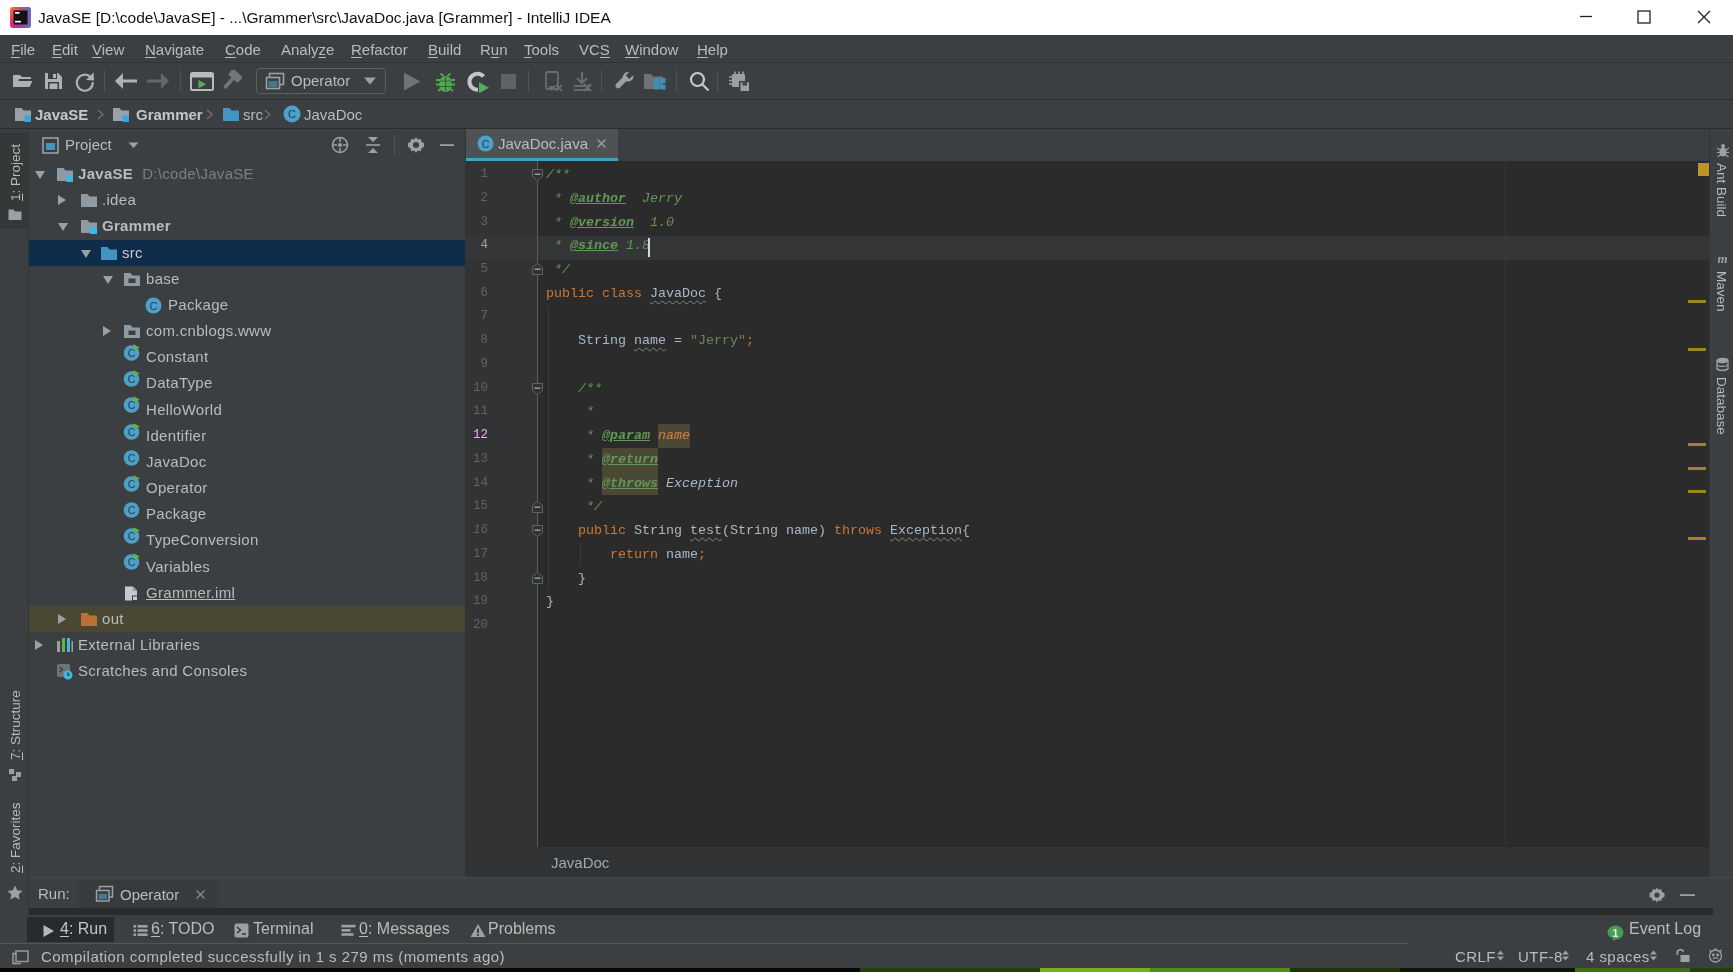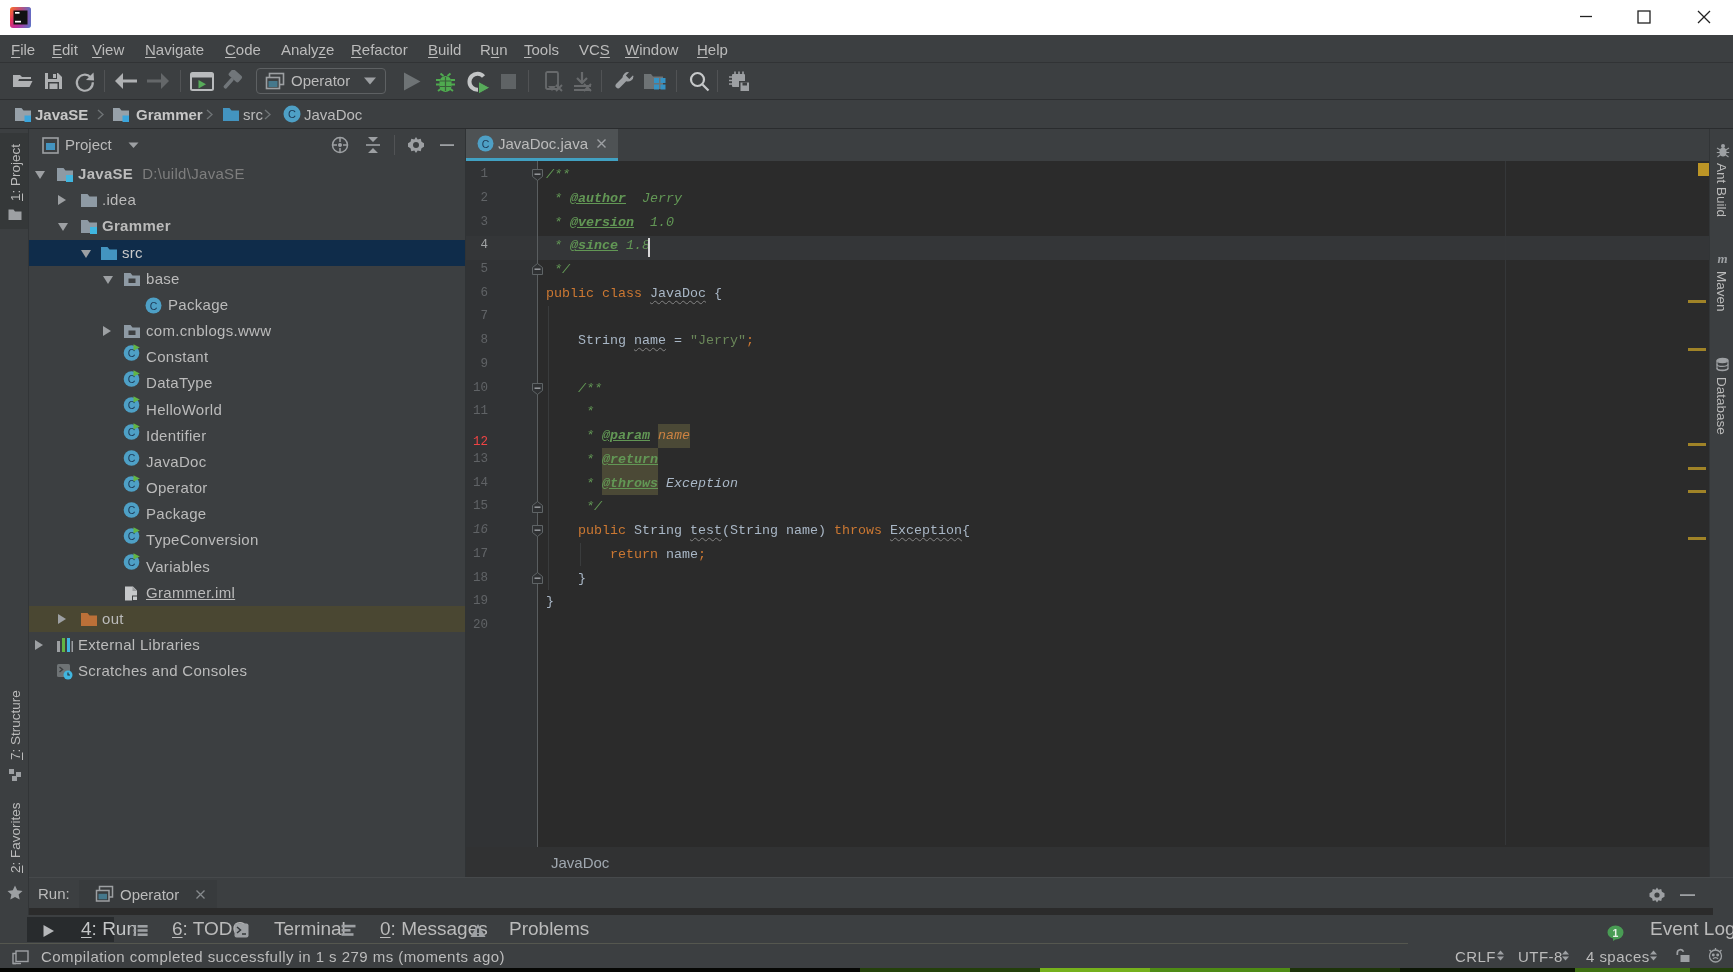--- a/index.html
+++ b/index.html
@@ -43,21 +43,21 @@
 .st{color:#6a8759;}
 .sq{text-decoration:underline wavy #848484 1px;text-underline-offset:3px;}
 
 #bcrumb{left:466px;top:847px;width:1243px;height:30px;background:#313233;}
 #runhead{left:29px;top:877px;width:1704px;height:31px;background:#3c3f41;border-top:1px solid #46494b;box-sizing:border-box;}
 #runsliver{left:29px;top:908px;width:1684px;height:7px;background:#2b2b2b;}
 #botbar{left:0;top:915px;width:1733px;height:28px;background:#3c3f41;}
 #statusbar{left:0;top:943px;width:1408px;height:25px;background:#3c3f41;border-top:1px solid #55574f;box-sizing:border-box;}
 #desktop{left:0;top:968px;width:1733px;height:4px;background:#060704;overflow:hidden;}
 .sbt{position:absolute;top:0;height:25px;line-height:25px;font-size:15px;letter-spacing:0.45px;color:#bbbbbb;white-space:pre;}
-.bbt{position:absolute;top:0;height:28px;line-height:28px;font-size:19px;color:#bbbbbb;white-space:pre;margin-left:21px;}
+.bbt{position:absolute;top:0;height:28px;line-height:28px;font-size:16px;color:#bbbbbb;white-space:pre;}
 
 #rstripe{left:1709px;top:129px;width:24px;height:749px;background:#3c3f41;border-left:1px solid #323537;box-sizing:border-box;}
 .vtextr{position:absolute;font-size:13.5px;color:#bbbbbb;white-space:pre;transform:rotate(90deg);transform-origin:0 0;}
 </style></head>
 <body>
 <div id="app">
 
 <div class="a" id="title">
   <svg class="a" style="left:10px;top:7px" width="21" height="21">
         <defs>
@@ -71,20 +71,21 @@
             <stop offset="0" stop-color="#2e8ce0"></stop>
             <stop offset="1" stop-color="#e8355f" stop-opacity="0"></stop>
           </linearGradient>
         </defs>
         <rect x="0" y="0" width="21" height="21" rx="3" fill="url(#lg1)"></rect>
         <rect x="0" y="0" width="21" height="21" rx="3" fill="url(#lg2)" opacity="0.8"></rect>
         <rect x="3.5" y="3.5" width="14" height="14" fill="#121212"></rect>
         <rect x="5" y="5" width="4.5" height="1.7" fill="#fff"></rect>
         <rect x="5" y="13.8" width="6" height="1.7" fill="#fff"></rect>
       </svg>
+  <div class="t txt">JavaSE [D:\code\JavaSE] - ...\Grammer\src\JavaDoc.java [Grammer] - IntelliJ IDEA</div>
   <svg class="a" style="left:1571px;top:0" width="160" height="35" fill="none" stroke="#222" stroke-width="1.3">
         <path d="M9 16.5 H21"></path>
         <rect x="67" y="11" width="12" height="12"></rect>
         <path d="M127 11 L139 23 M139 11 L127 23"></path>
       </svg>
 </div>
 
 <div class="a" id="menubar">
   <span class="mi" style="left:11px"><u>F</u>ile</span>
   <span class="mi" style="left:52px"><u>E</u>dit</span>
@@ -280,21 +281,21 @@
           <rect x="2" y="8.2" width="14" height="1.8" fill="#9da0a3"></rect>
         </svg>
 </div>
 <div class="row" style="top:110.5px;background:#0f2c4a;"></div>
 <div class="row" style="top:476.9px;background:#4a4732;"></div>
 <div class="arr arrd" style="left:6px;top:42px;"></div>
 <svg class="ticon" style="left:27px;top:37px">
         <path d="M1 15 V2 h6.5 l2 2.5 h7.5 V15 Z" fill="#8e9aa4"></path>
         <rect x="10" y="9" width="7" height="7" fill="#40b6e0"></rect>
       </svg>
-<span class="rt" style="left:49px;top:32px;"><b>JavaSE</b>  <span style="color:#7e7e7e">D:\uild\JavaSE</span></span>
+<span class="rt" style="left:49px;top:32px;"><b>JavaSE</b>  <span style="color:#7e7e7e">D:\code\JavaSE</span></span>
 <div class="arr arrr" style="left:29px;top:66px;"></div>
 <svg class="ticon" style="left:51px;top:63.2px">
         <path d="M1 15 V2 h6.5 l2 2.5 h7.5 V15 Z" fill="#8e9aa4"></path>
       </svg>
 <span class="rt" style="left:73px;top:58.2px;">.idea</span>
 <div class="arr arrd" style="left:29px;top:94.3px;"></div>
 <svg class="ticon" style="left:51px;top:89.3px">
         <path d="M1 15 V2 h6.5 l2 2.5 h7.5 V15 Z" fill="#8e9aa4"></path>
         <rect x="10" y="9" width="7" height="7" fill="#40b6e0"></rect>
       </svg>
@@ -430,21 +431,21 @@
 <div class="ln" style="top:25.7px;color:#606366;">2</div>
 <div class="ln" style="top:49.5px;color:#606366;">3</div>
 <div class="ln" style="top:73.2px;color:#a1a3a5;">4</div>
 <div class="ln" style="top:96.9px;color:#606366;">5</div>
 <div class="ln" style="top:120.7px;color:#606366;">6</div>
 <div class="ln" style="top:144.4px;color:#606366;">7</div>
 <div class="ln" style="top:168.2px;color:#606366;">8</div>
 <div class="ln" style="top:191.9px;color:#606366;">9</div>
 <div class="ln" style="top:215.6px;color:#606366;">10</div>
 <div class="ln" style="top:239.4px;color:#606366;">11</div>
-<div class="ln" style="top:263.1px;color:#ef4444;margin-top:7px;">12</div>
+<div class="ln" style="top:263.1px;color:#f0abfc;">12</div>
 <div class="ln" style="top:286.8px;color:#606366;">13</div>
 <div class="ln" style="top:310.6px;color:#606366;">14</div>
 <div class="ln" style="top:334.3px;color:#606366;">15</div>
 <div class="ln" style="top:358.1px;color:#606366;font-style:italic;">16</div>
 <div class="ln" style="top:381.8px;color:#606366;">17</div>
 <div class="ln" style="top:405.5px;color:#606366;">18</div>
 <div class="ln" style="top:429.3px;color:#606366;">19</div>
 <div class="ln" style="top:453.0px;color:#606366;">20</div>
 <svg class="a" style="left:65px;top:7.4px" width="13" height="13">
         <path d="M1.5 1.5 h10 v7 l-5 4 -5 -4 Z" fill="#2f3133" stroke="#5f6466" stroke-width="1"></path>

